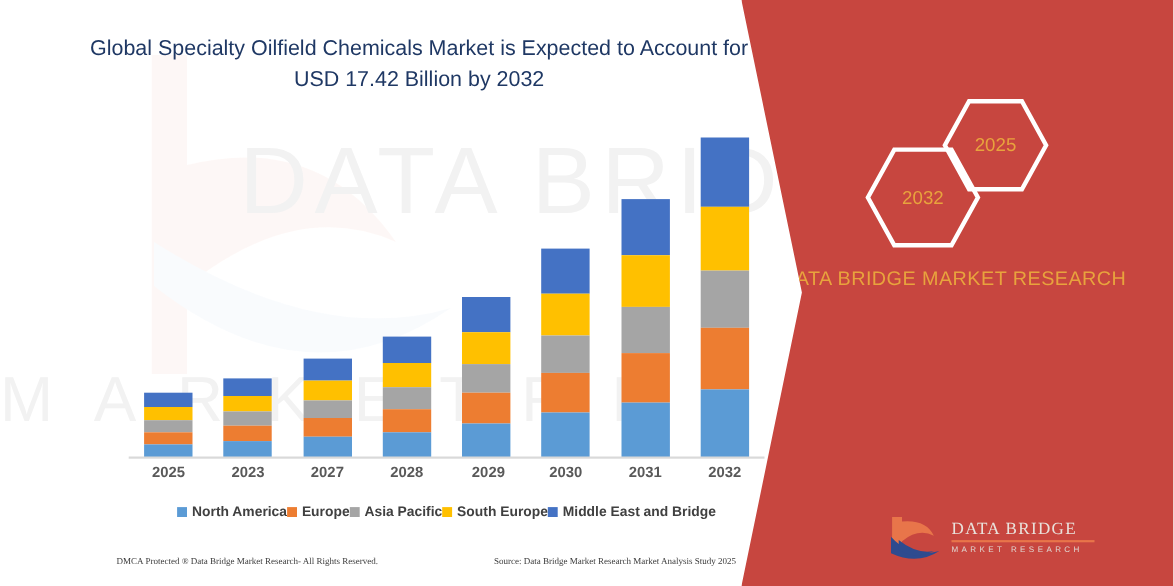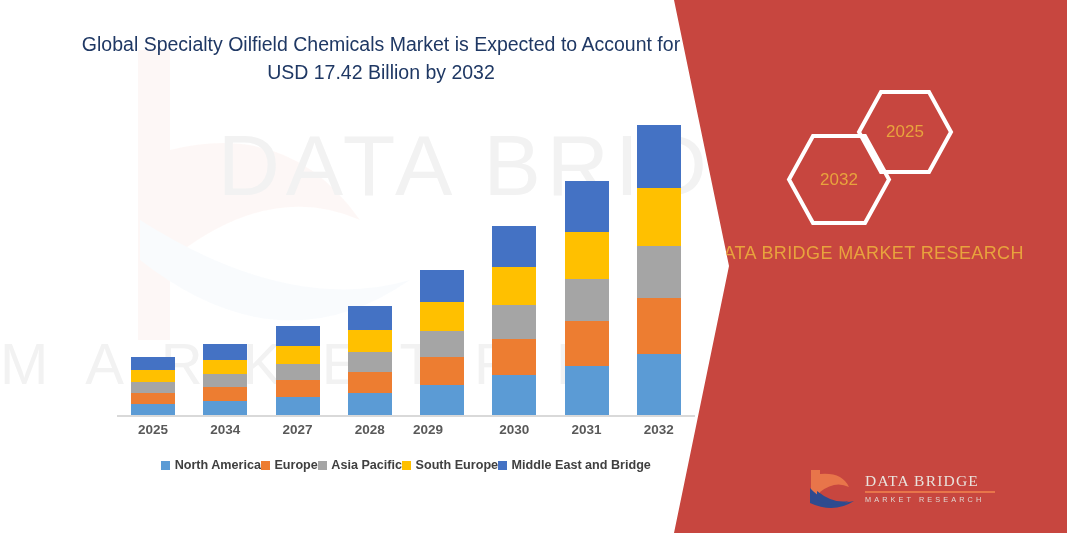--- a/index.html
+++ b/index.html
@@ -200,24 +200,24 @@
         <div class="seg" style="height: 62px; background: rgb(91, 155, 213);"></div>
         <div class="seg" style="height: 56px; background: rgb(237, 125, 49);"></div>
         <div class="seg" style="height: 52px; background: rgb(165, 165, 165);"></div>
         <div class="seg" style="height: 58px; background: rgb(255, 192, 0);"></div>
         <div class="seg" style="height: 63px; background: rgb(68, 114, 196);"></div>
       </div>
     </div>
   <div id="axis-line"></div>
   <div id="x-axis">
       <div class="x-tick" style="left: 0.125px;">2025</div>
-      <div class="x-tick" style="left: 72.375px;">2034</div>
+      <div class="x-tick" style="left: 72.375px;">2023</div>
       <div class="x-tick" style="left: 144.625px;">2027</div>
       <div class="x-tick" style="left: 216.875px;">2028</div>
-      <div class="x-tick" style="left: 275px;">2029</div>
+      <div class="x-tick" style="left: 291px;">2029</div>
       <div class="x-tick" style="left: 361.375px;">2030</div>
       <div class="x-tick" style="left: 433.625px;">2031</div>
       <div class="x-tick" style="left: 505.875px;">2032</div>
     </div>
 
   <div id="legend">
       <div class="legend-item">
         <span class="legend-swatch" style="background: rgb(91, 155, 213);"></span>
         <span class="legend-label">North America</span>
       </div>
@@ -232,20 +232,24 @@
       <div class="legend-item">
         <span class="legend-swatch" style="background: rgb(255, 192, 0);"></span>
         <span class="legend-label">South Europe</span>
       </div>
       <div class="legend-item">
         <span class="legend-swatch" style="background: rgb(68, 114, 196);"></span>
         <span class="legend-label">Middle East and Bridge</span>
       </div>
     </div>
 
+  <div id="footer">
+    <div id="footer-left">DMCA Protected ® Data Bridge Market Research- All Rights Reserved.</div>
+    <div id="footer-right">Source: Data Bridge Market Research  Market Analysis Study 2025</div>
+  </div>
 </div>
 
 <div id="red-panel">
 
 
   <div id="hex-group">
     <div class="hexagon" id="hex-2025">
       <svg viewBox="0 0 100 88">
         <polygon points="26,4 74,4 96,44 74,84 26,84 4,44" fill="none" stroke="#ffffff" stroke-width="4"></polygon>
       </svg>

